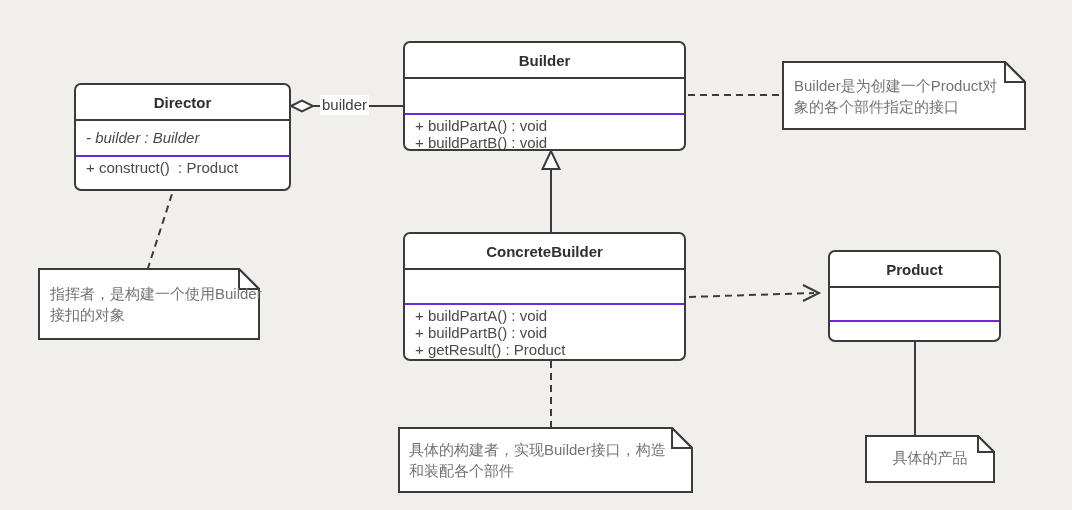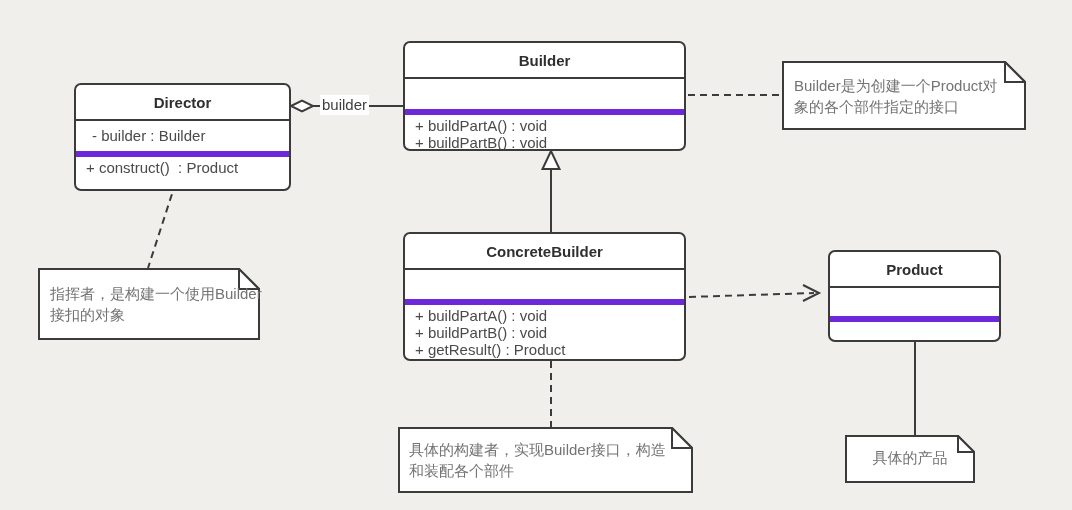--- a/index.html
+++ b/index.html
@@ -27,23 +27,24 @@
   }
   .cls .title {
     box-sizing:border-box;
     height:36px;
     border-bottom:2px solid #3b3b3b;
     display:flex; align-items:center; justify-content:center;
     font-weight:bold; color:#2f2f2f;
   }
   .cls .attrs {
     box-sizing:border-box;
-    border-bottom:6px solid #6d28d9;
+    border-bottom:2px solid #6d28d9;
     display:flex; flex-direction:column; justify-content:center;
-    padding:0 16px;
+    padding:0 10px;
+    font-style:italic;
   }
   .cls .methods {
     box-sizing:border-box;
     padding:2px 10px 8px 10px;
   }
   .member { white-space:pre; line-height:17px; }
   .attrs .member { line-height:18px; }
 
   
   #cls-director        { left:74px;  top:51px;  width:217px; height:108px;margin-top:32px; }
@@ -62,21 +63,21 @@
     position:absolute; left:0; top:0; right:0; bottom:0;
     color:#737373; font-size:15px; line-height:21px;
     display:flex; flex-direction:column; justify-content:center;
   }
   #note-builder  { left:782px; top:61px;  width:244px; height:69px; }
   #note-builder .note-text { padding:0 16px 0 12px; }
   #note-director { left:38px;  top:268px; width:242px; height:72px;border-radius:8px; }
   #note-director .note-text { padding:0 14px 0 12px; }
   #note-concrete { left:398px; top:427px; width:295px; height:66px; }
   #note-concrete .note-text { padding:0 26px 0 11px; }
-  #note-product  { left:845px; top:435px; width:130px; height:44px; }
+  #note-product  { left:865px; top:435px; width:130px; height:44px; }
   #note-product .note-text { align-items:center; padding:0; }
 
   
   .edge-label {
     position:absolute; left:320px; top:95px;
     background:#ffffff; padding:0 2px;
     font-size:15px; color:#3f3f3f; line-height:20px;
   }
 </style>
 </head>

